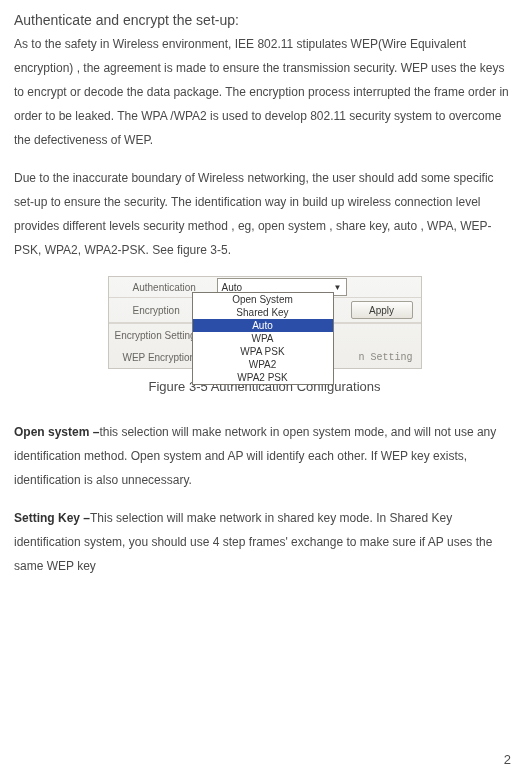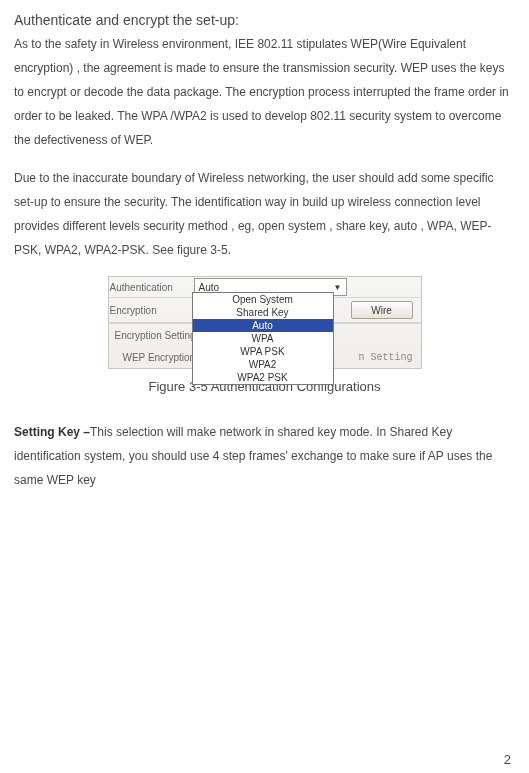--- a/index.html
+++ b/index.html
@@ -46,21 +46,21 @@
   }
   .frow {
     display: flex;
     align-items: center;
     height: 20px;
     border-bottom: 1px solid #d9d7cf;
   }
   .frow:last-child { border-bottom: none; }
   .flabel {
     width: 78px;
-    padding-left: 1px;
+    padding-left: 24px;
     color: #686661;
   }
   .fselect {
     flex: 1;
     margin: 0 6px;
     height: 16px;
     background: #fff;
     border: 1px solid #9a968b;
     display: flex;
     align-items: center;
@@ -161,21 +161,21 @@
           <div class="fselect">
             <span>Auto</span>
             <span class="tri">▼</span>
           </div>
           <div style="width:68px"></div>
         </div>
 
         <div class="frow" style="height:24px">
           <div class="flabel">Encryption</div>
           <div style="flex:1"></div>
-          <div class="fbtn">Wire</div>
+          <div class="fbtn">Apply</div>
         </div>
 
         <div class="section-row">
           <span>Encryption Setting</span>
         </div>
 
         <div class="wep-row">
           <span>WEP Encryption</span>
           <span class="right-label">n Setting</span>
         </div>
@@ -189,20 +189,23 @@
           <div class="item">WPA</div>
           <div class="item">WPA PSK</div>
           <div class="item">WPA2</div>
           <div class="item">WPA2 PSK</div>
         </div>
     </div>
   </div>
 
   <div class="caption">Figure 3-5 Authentication Configurations</div>
 
+  <p class="para">
+    <span class="strong">Open system –</span><span>this selection will make network in open system mode, and will not use any identification method. Open system and AP will identify each other. If WEP key exists, identification is also unnecessary.</span>
+  </p>
 
   <p class="para">
     <span class="strong">Setting Key –</span><span>This selection will make network in shared key mode. In Shared Key identification system, you should use 4 step frames' exchange to make sure if AP uses the same WEP key</span>
   </p>
 
   <div class="page-number">2</div>
 
 </div>
 
 </body></html>

